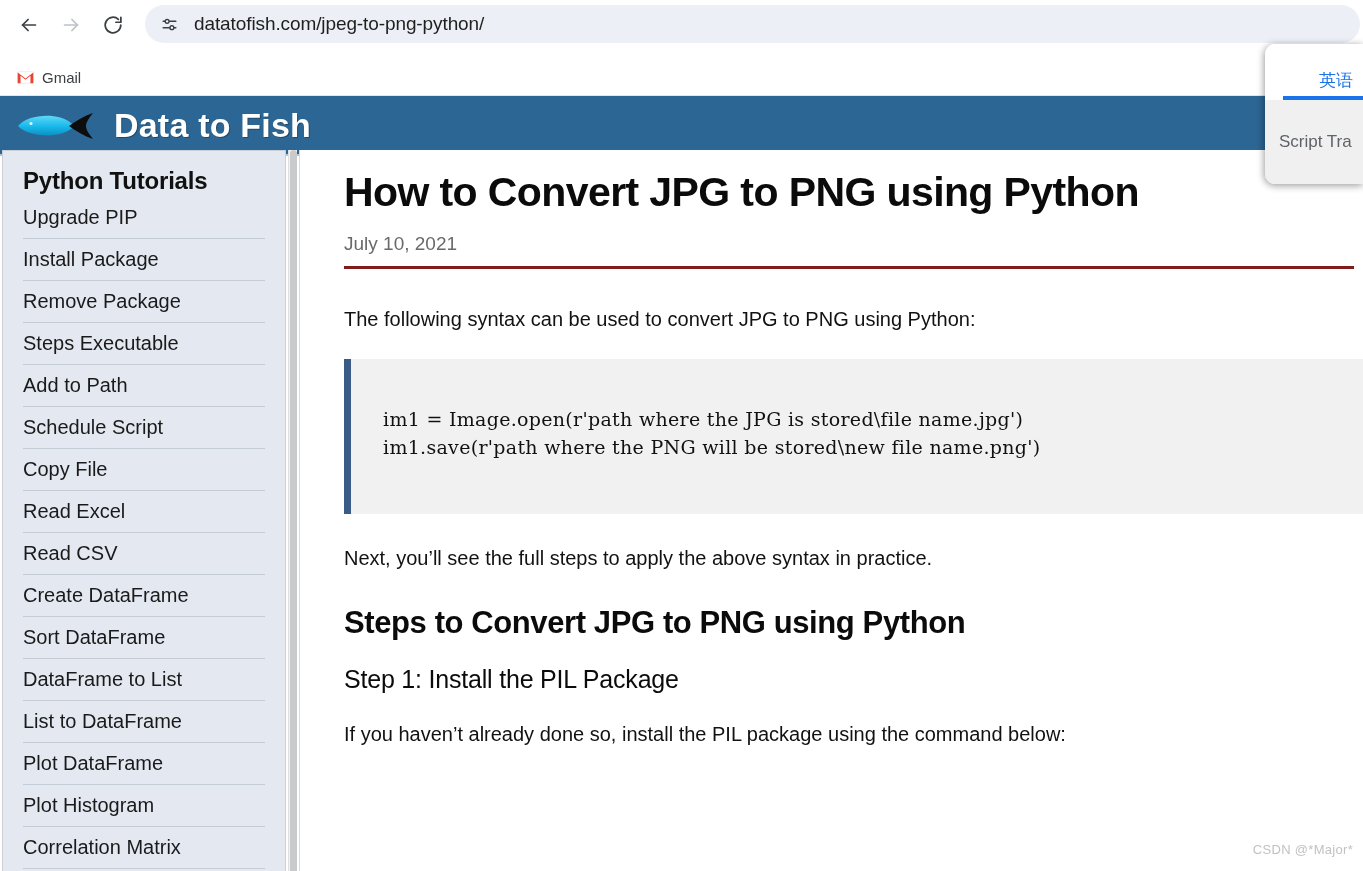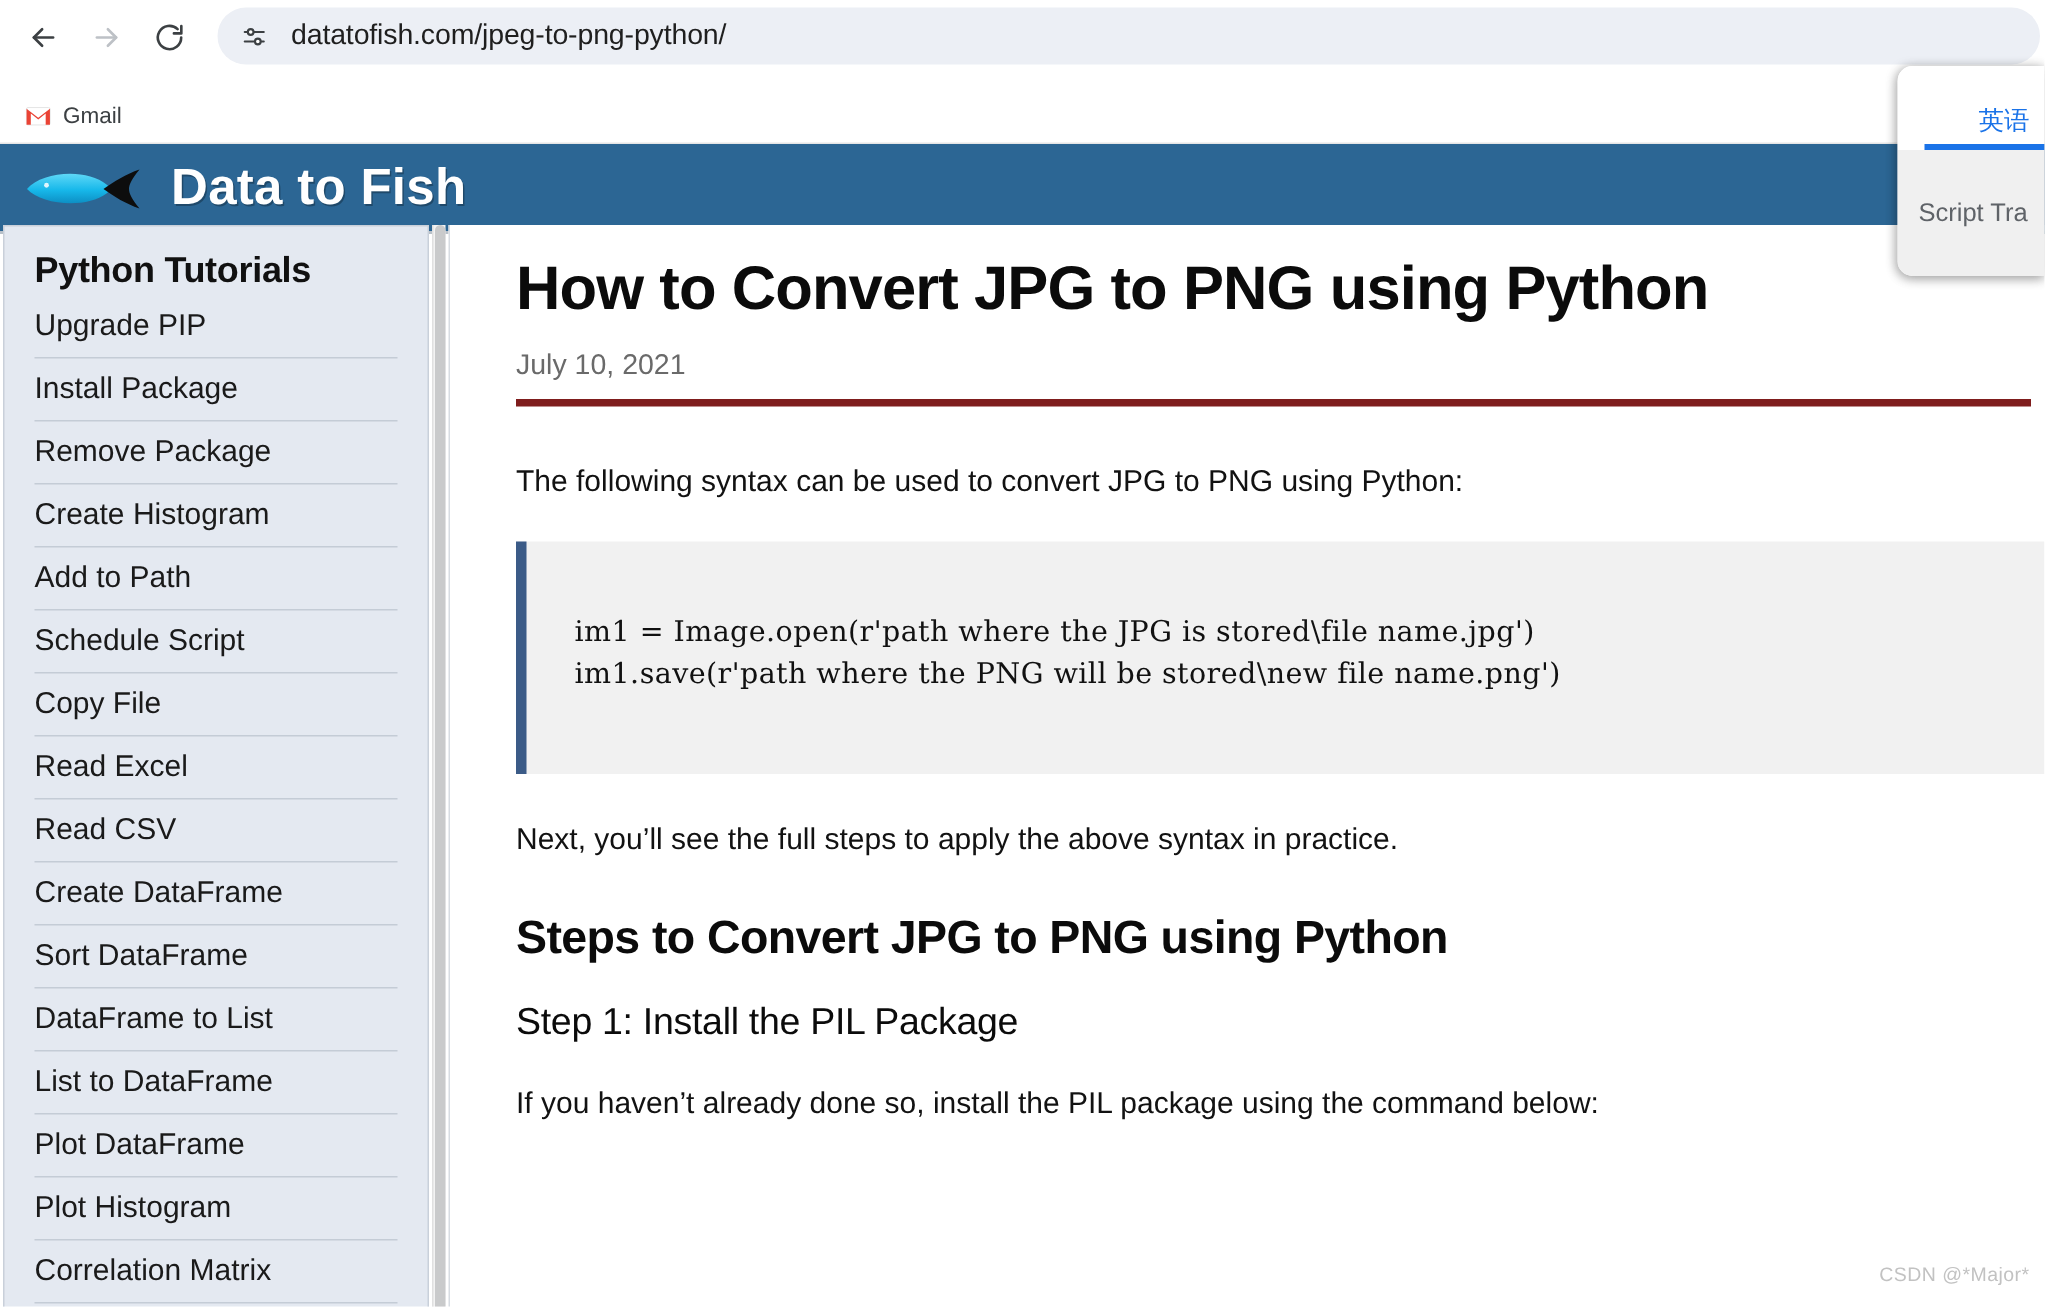--- a/index.html
+++ b/index.html
@@ -103,21 +103,21 @@
     position: absolute; left: 299px; top: 0; width: 1064px; height: 739px;
     background: #ffffff; border-left: 1px solid #d7dce2;
     padding: 20px 0 0 44px; overflow: hidden;
   }
   .post-title {
     font-size: 41px; font-weight: bold; color: #0b0b0b;
     letter-spacing: -0.6px; line-height: 1.1; white-space: nowrap;
   }
   .post-date {
     margin-top: 18px; font-size: 19px; color: #6a6a6a;
-    padding-bottom: 11px; border-bottom: 5px solid #7f1d1d;
+    padding-bottom: 11px; border-bottom: 3px solid #7f1d1d;
     width: 1010px;
   }
   .para {
     font-size: 20px; color: #121212; line-height: 1.45; white-space: nowrap;
   }
   .para.p1 { margin-top: 36px; }
   .para.p2 { margin-top: 30px; }
   .para.p3 { margin-top: 26px; }
 
   .codeblock {
@@ -252,21 +252,21 @@
       <div class="site-title">Data to Fish</div>
     </div>
 
     <div class="body-area">
 
       <div class="sidebar">
         <div class="sidebar-title">Python Tutorials</div>
         <div class="sidebar-item first">Upgrade PIP</div>
         <div class="sidebar-item">Install Package</div>
         <div class="sidebar-item">Remove Package</div>
-        <div class="sidebar-item">Create Histogram</div>
+        <div class="sidebar-item">Steps Executable</div>
         <div class="sidebar-item">Add to Path</div>
         <div class="sidebar-item">Schedule Script</div>
         <div class="sidebar-item">Copy File</div>
         <div class="sidebar-item">Read Excel</div>
         <div class="sidebar-item">Read CSV</div>
         <div class="sidebar-item">Create DataFrame</div>
         <div class="sidebar-item">Sort DataFrame</div>
         <div class="sidebar-item">DataFrame to List</div>
         <div class="sidebar-item">List to DataFrame</div>
         <div class="sidebar-item">Plot DataFrame</div>

